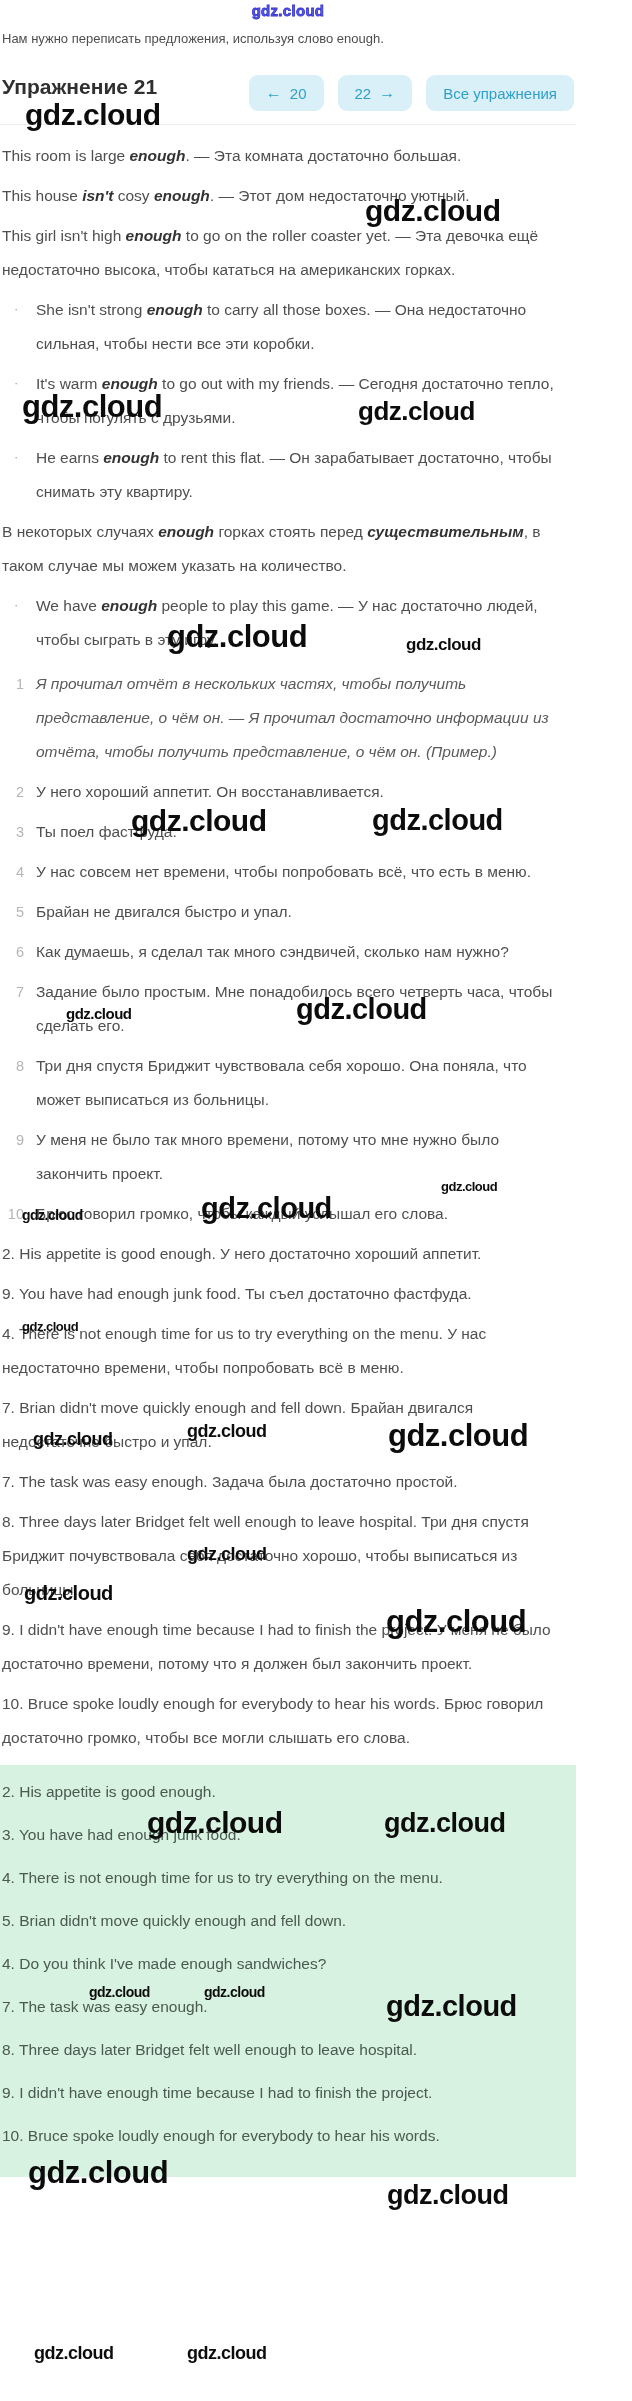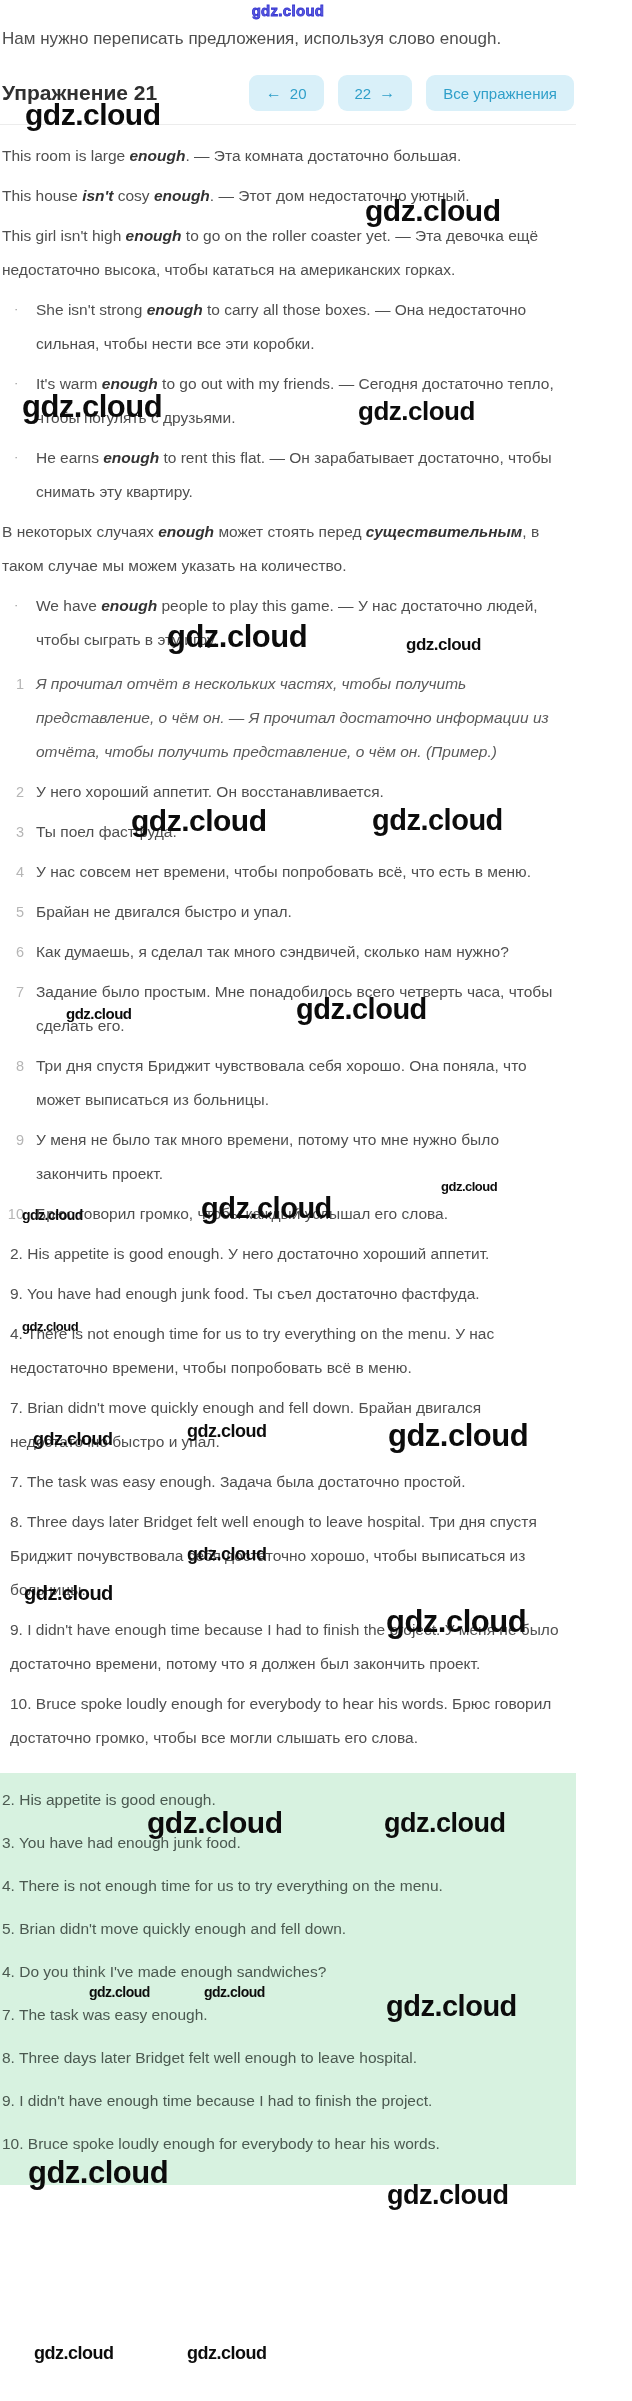--- a/index.html
+++ b/index.html
@@ -7,22 +7,22 @@
   body {
     width: 632px; min-height: 2401px; background: #ffffff;
     font-family: "Liberation Sans", "DejaVu Sans", sans-serif;
     color: #4f4f4f; position: relative; overflow-x: hidden;
   }
   .page { position: relative; width: 576px; }
   .wm-top {
     text-align: center; font-size: 15px; font-weight: bold; padding-top: 2px;
     color: #5a5ae0; -webkit-text-stroke: 0.8px #3434cf; letter-spacing: 0.3px;
   }
-  .intro { font-size: 17px; margin: 9px 4px 0 2px; color: #4e4e4e; line-height: 22px; }
-  .ex-header { display: flex; justify-content: space-between; align-items: center; padding: 25px 2px 13px 2px; }
+  .intro { font-size: 13px; margin: 9px 4px 0 2px; color: #4e4e4e; line-height: 22px; }
+  .ex-header { display: flex; justify-content: space-between; align-items: flex-start; padding: 25px 2px 13px 2px; }
   .title { font-size: 21px; margin: 0; color: #303030; font-weight: bold; font-family: "Liberation Sans", sans-serif; }
   .nav { display: flex; gap: 14px; }
   .nav-btn {
     background: #d9f0f9; color: #2f9fc9; border: none; border-radius: 9px;
     height: 36px; padding: 0 17px; font-size: 15px; font-family: inherit;
     display: flex; align-items: center; gap: 8px; cursor: pointer; white-space: nowrap;
   }
   .arrow { font-size: 16px; }
   .divider { border: none; border-top: 1px solid #ececec; margin: 0; }
   .content { padding: 14px 5px 4px 2px; font-size: 15.5px; line-height: 34px; }
@@ -31,23 +31,23 @@
   .bul { list-style: none; margin: 0 0 6px 0; padding: 0; }
   .bul li { position: relative; padding-left: 34px; margin: 0 0 6px 0; }
   .dot { position: absolute; left: 12px; top: -1px; color: #9b9b9b; font-size: 13px; }
   .tasks { list-style: none; margin: 10px 0 6px 0; padding: 0; }
   .tasks li { position: relative; padding-left: 34px; margin: 0 0 6px 0; }
   .tasks .num {
     position: absolute; left: 0; width: 22px; text-align: right;
     color: #b5b5b5; font-size: 14.5px;
   }
   .tasks li.ex .txt { font-style: italic; color: #5a5a5a; }
-  .answers p { margin: 0 0 6px 8px; }
+  .answers p { margin: 0 0 6px 0; }
   .green {
-    background: #d7f2e0; color: #4b5950; padding: 15px 8px 10px 2px; margin-top: 8px;
+    background: #d7f2e0; color: #4b5950; padding: 15px 8px 10px 2px; 
   }
   .green p { margin: 0 0 20px 0; line-height: 23px; font-size: 15.5px; }
   .wm {
     position: absolute; color: #0c0c0c; font-weight: bold; line-height: 1;
     white-space: nowrap; pointer-events: none; z-index: 5; letter-spacing: -0.5px;
     font-family: "Liberation Sans", sans-serif;
   }
 </style>
 </head>
 <body>
@@ -88,21 +88,21 @@
       <li>
         <span class="dot">·</span>
         <span><span>It's warm </span><span class="b">enough</span><span> to go out with my friends. — Сегодня достаточно тепло, чтобы погулять с друзьями.</span></span>
       </li>
       <li>
         <span class="dot">·</span>
         <span><span>He earns </span><span class="b">enough</span><span> to rent this flat. — Он зарабатывает достаточно, чтобы снимать эту квартиру.</span></span>
       </li>
     </ul>
 
-    <p><span>В некоторых случаях </span><span class="b">enough</span><span> может стоять перед </span><span class="b">существительным</span><span>, в таком случае мы можем указать на количество.</span></p>
+    <p><span>В некоторых случаях </span><span class="b">enough</span><span> горках стоять перед </span><span class="b">существительным</span><span>, в таком случае мы можем указать на количество.</span></p>
 
     <ul class="bul">
       <li>
         <span class="dot">·</span>
         <span><span>We have </span><span class="b">enough</span><span> people to play this game. — У нас достаточно людей, чтобы сыграть в эту игру.</span></span>
       </li>
     </ul>
 
     <ol class="tasks">
       <li class="ex"><span class="num">1</span><span class="txt">Я прочитал отчёт в нескольких частях, чтобы получить представление, о чём он. — Я прочитал достаточно информации из отчёта, чтобы получить представление, о чём он. (Пример.)</span></li>

